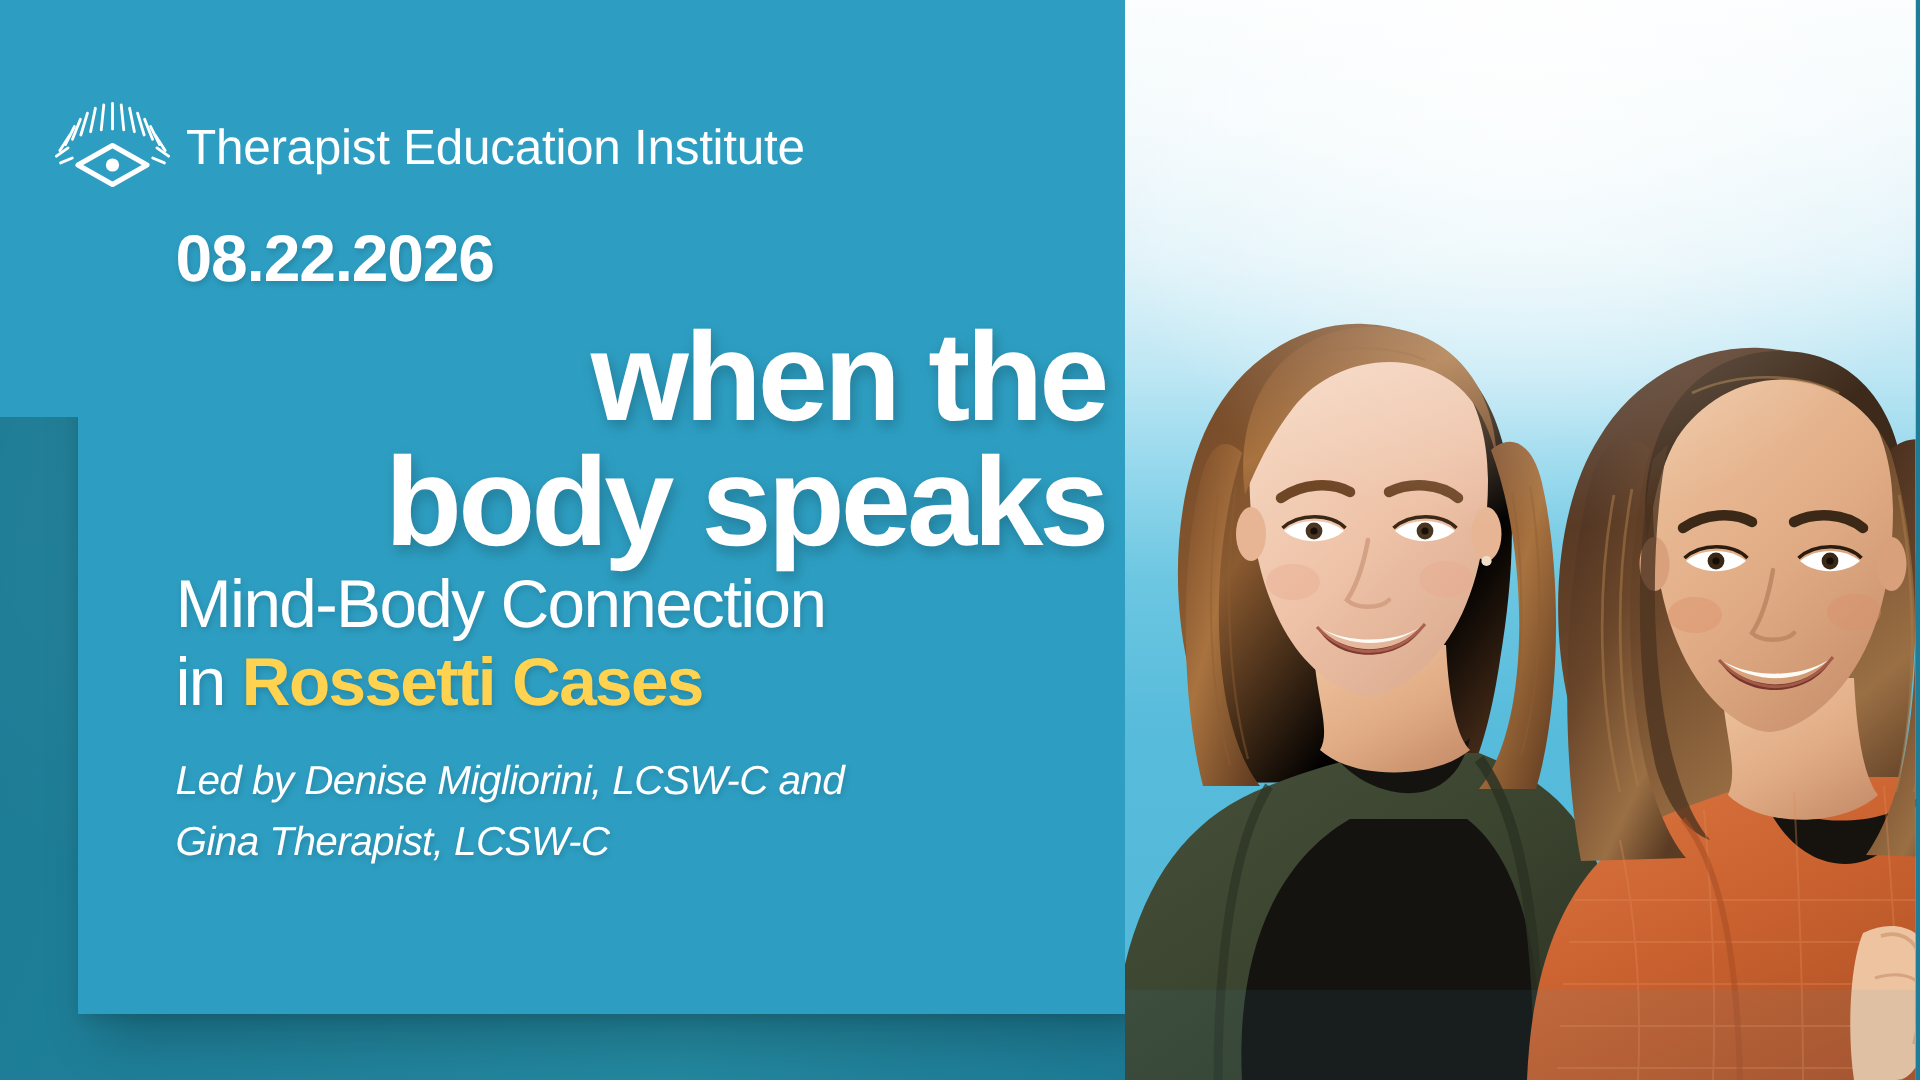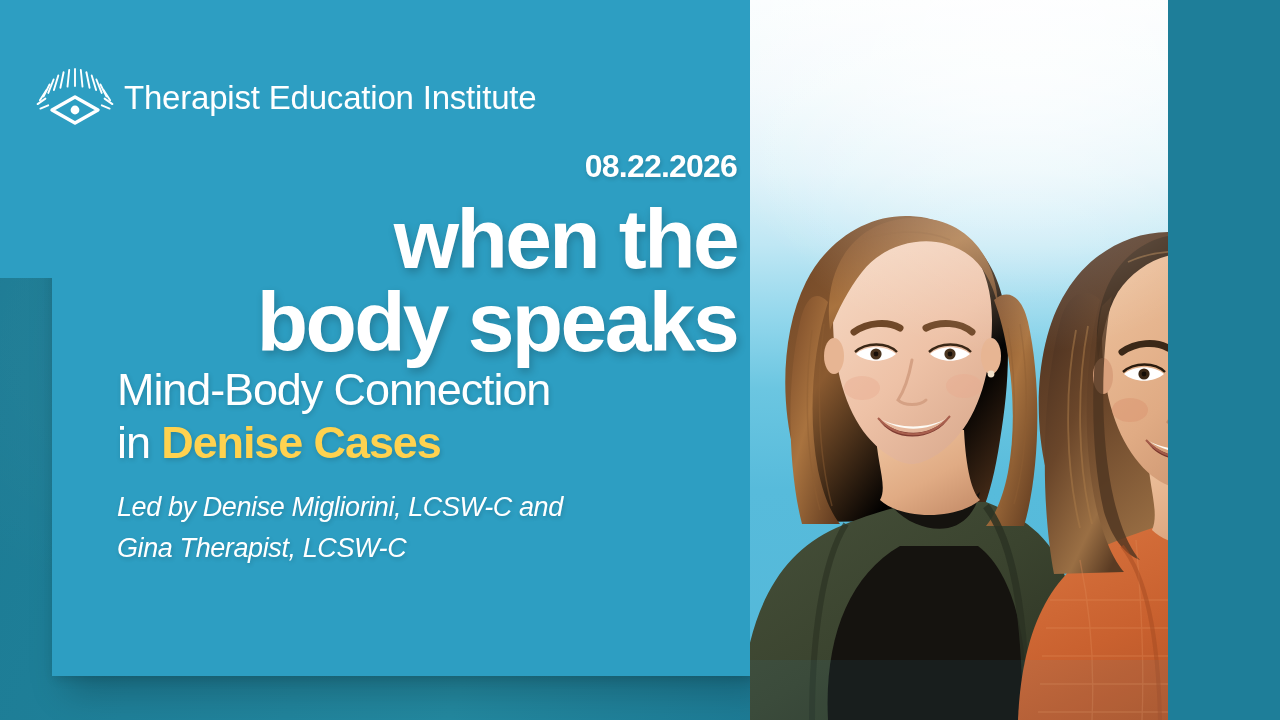--- a/index.html
+++ b/index.html
@@ -3,21 +3,21 @@
 <meta charset="utf-8">
 <style>
   * { margin:0; padding:0; box-sizing:border-box; }
   html,body { width:1280px; height:720px; overflow:hidden; }
   body {
     font-family:"Liberation Sans", sans-serif;
     background:#1e7e99;
   }
   #stage {
     position:relative;
-    width:1168px; height:720px;
+    width:1277px; height:720px;
     overflow:hidden;
     background:#1e7e99;
   }
 
   
   .left-backdrop{
     position:absolute; left:0; top:0; width:752px; height:720px;
     background:linear-gradient(110deg,#1b7992 0%,#1f8099 38%,#23889f 70%,#1d7b95 100%);
   }
   .left-backdrop::after{
@@ -53,26 +53,25 @@
     letter-spacing:-0.2px;
     white-space:nowrap;
     line-height:1;
   }
 
   
   .copy{ position:absolute; left:117px; top:150px; width:620px; z-index:6; }
 
   .eventdate{
     color:#ffffff;
-    font-size:32px;
+    font-size:44px;
     font-weight:700;
     letter-spacing:-0.8px;
     line-height:1.05;
     text-shadow:1px 2px 4px rgba(0,0,0,.16);
-    text-align:right;
   }
 
   .headline{
     margin-top:14px;
     color:#ffffff;
     font-size:84px;
     font-weight:700;
     letter-spacing:-2.6px;
     line-height:.99;
     text-shadow:2px 4px 9px rgba(0,0,0,.22);
@@ -166,21 +165,21 @@
 
     <div class="eventdate">08.22.2026</div>
 
     <div class="headline">
       <span class="hl-line">when the</span>
       <span class="hl-line">body speaks</span>
     </div>
 
     <div class="subhead">
       <span class="sub-line">Mind-Body Connection</span>
-      <span class="sub-line"><span>in </span><span class="accent">Denise Cases</span></span>
+      <span class="sub-line"><span>in </span><span class="accent">Rossetti Cases</span></span>
     </div>
 
     <div class="presenters">
       <span class="pres-line">Led by Denise Migliorini, LCSW-C and</span>
       <span class="pres-line">Gina Therapist, LCSW-C</span>
     </div>
 
   </div>
 
   <div class="photo">

